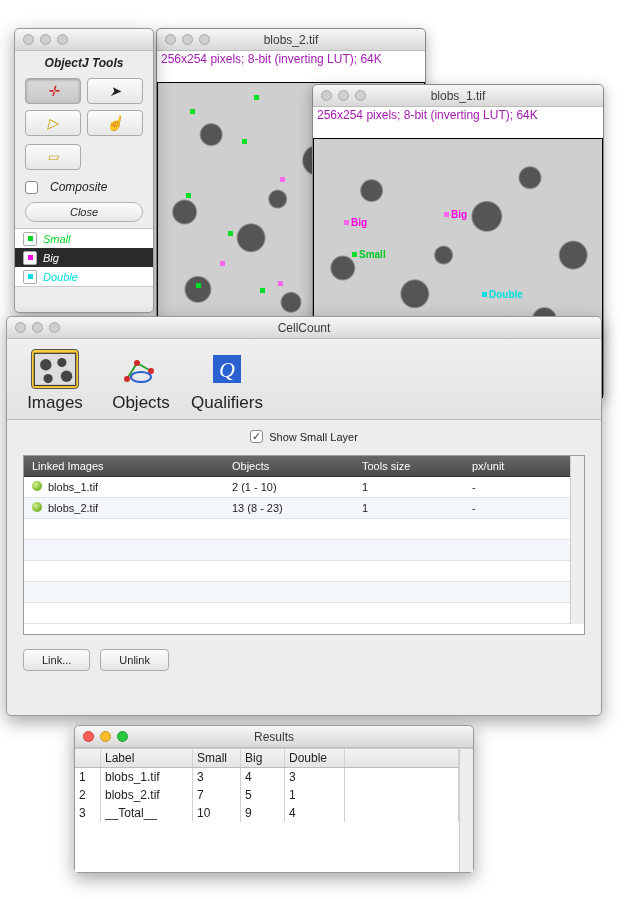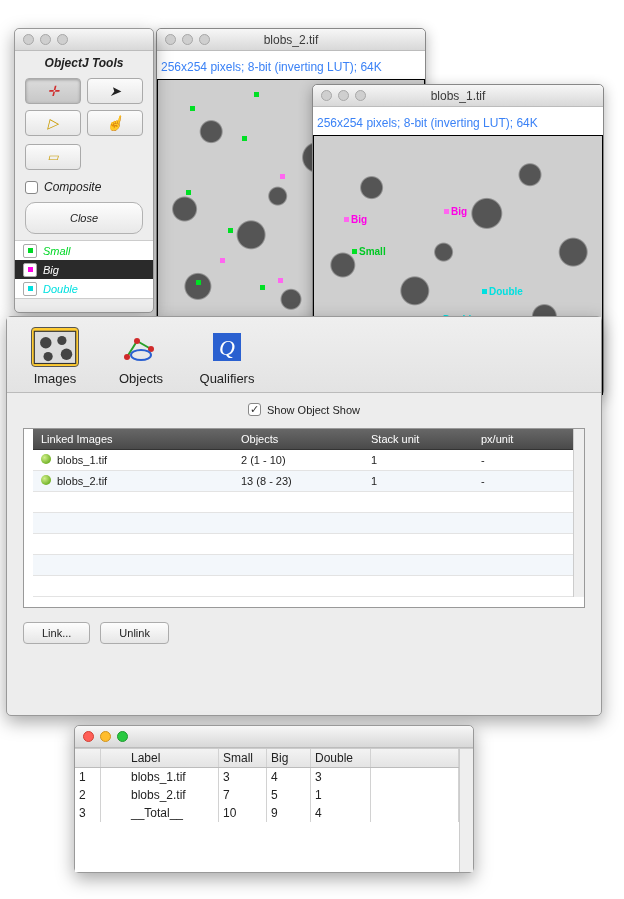--- a/index.html
+++ b/index.html
@@ -53,25 +53,25 @@
   }
   .tool-btn {
     height: 26px;
     background: linear-gradient(#fbfbfb,#e7e7e7);
     border: 1px solid #aaa; border-radius: 4px;
     display:flex; align-items:center; justify-content:center;
     font-size: 13px;
   }
   .tool-btn.selected { background: linear-gradient(#dcdcdc,#c7c7c7); box-shadow: inset 0 1px 3px rgba(0,0,0,0.3);}
   #objj .single-row { padding: 4px 10px; }
-  .chk-row { display:flex; align-items:center; gap:6px; padding:6px 10px 4px 10px; font-size:12px;}
+  .chk-row { display:flex; align-items:center; gap:12px; padding:6px 10px 4px 10px; font-size:12px;}
   .chk { width:13px; height:13px; border:1px solid #888; border-radius:3px; background:#fff; display:inline-flex; align-items:center; justify-content:center;}
   .chk.checked::after { content:"✓"; font-size:11px; color:#333; line-height:1; }
   .close-btn {
-    margin: 4px 10px 6px; height:32px;
+    margin: 4px 10px 6px; height:20px;
     background: linear-gradient(#fdfdfd,#e8e8e8);
     border:1px solid #b2b2b2; border-radius:10px;
     display:flex; align-items:center; justify-content:center;
     font-size:11px;
   }
 
   .cat-list { border-top:1px solid #ccc; border-bottom:1px solid #ccc; background:#fff; }
   .cat-row { display:flex; align-items:center; gap:6px; padding:3px 8px; height:19px;}
   .cat-row.selected { background:#2a2a2a; color:#fff; }
   .cat-swatch { width:14px; height:14px; border:1px solid #aaa; border-radius:2px; background:#fff; display:flex; align-items:center; justify-content:center; }
@@ -80,21 +80,21 @@
 
   
   .img-window {
     position:absolute;
     background:#fff;
     border:1px solid #888;
     border-radius:5px;
     box-shadow: 0 4px 14px rgba(0,0,0,0.3);
   }
   .img-window .titlebar { border-radius:5px 5px 0 0; }
-  .img-status { padding:1px 4px 5px; font-size:12px; color:#3b82f6; background:#fff; white-space:nowrap; overflow:hidden;margin-top:8px;}
+  .img-status { padding:1px 4px 16px; font-size:12px; color:#a21caf; background:#fff; white-space:nowrap; overflow:hidden;}
   .blob-canvas {
     position:relative; margin:0;
     background: radial-gradient(circle at 20% 20%, #555 0 10px, transparent 12px),
                 radial-gradient(circle at 60% 30%, #555 0 14px, transparent 16px),
                 radial-gradient(circle at 80% 70%, #555 0 11px, transparent 13px),
                 radial-gradient(circle at 35% 60%, #555 0 13px, transparent 15px),
                 radial-gradient(circle at 50% 85%, #555 0 9px, transparent 11px),
                 radial-gradient(circle at 15% 80%, #555 0 12px, transparent 14px),
                 radial-gradient(circle at 75% 15%, #555 0 10px, transparent 12px),
                 radial-gradient(circle at 45% 45%, #555 0 8px, transparent 10px),
@@ -115,40 +115,40 @@
     display:flex; gap:22px; padding:10px 16px 6px 16px;
     background:linear-gradient(#efefef,#e3e3e3);
     border-bottom:1px solid #bbb;
   }
   .tool-item { display:flex; flex-direction:column; align-items:center; gap:4px; width:64px;}
   .tool-item .ic {
     width:48px; height:40px; border:1px solid transparent; border-radius:4px;
     display:flex; align-items:center; justify-content:center; font-size:26px;
   }
   .tool-item.selected .ic { background:#ffcc33; border-color:#555; }
-  .tool-item .cap { font-size:13px; color:#222; }
+  .tool-item .cap { font-size:17px; color:#222; }
   #cellcount .show-row { display:flex; justify-content:center; padding:10px 0 6px; gap:6px; align-items:center;}
   .table-wrap { margin:6px 16px; border:1px solid #999; background:#fff; height:180px; overflow:hidden; position:relative;}
   .thead { display:flex; background:linear-gradient(#676767,#4a4a4a); color:#fff; font-size:11px; border-bottom:1px solid #333;}
   .thead > div, .trow > div { padding:4px 8px; }
   .col-img{width:200px;} .col-obj{width:130px;} .col-stack{width:110px;} .col-px{width:100px;}
   .trow { display:flex; font-size:11px; border-bottom:1px solid #e3e3e3; align-items:center; }
   .trow.odd{ background:#f3f7fb;}
   .trow .ico{ width:10px; height:10px; border-radius:50%; background:radial-gradient(circle at 35% 35%, #d2f08c, #4c9a00); display:inline-block; margin-right:6px;}
   .footer-btns { display:flex; gap:10px; padding:8px 16px 14px; }
   .mac-btn { height:22px; padding:0 18px; background:linear-gradient(#fdfdfd,#e6e6e6); border:1px solid #acacac; border-radius:4px; font-size:11px; display:flex; align-items:center;}
 
   
   #results { left:74px; top:725px; width:400px; height:148px; background:#f4f4f4;}
   #results .titlebar .tl-dot{ }
   #results .res-body{ background:#fff; margin:0; border-top:1px solid #ccc; height:124px; overflow:hidden; font-size:12px;}
   .res-head{ display:flex; background:linear-gradient(#f3f3f3,#e4e4e4); border-bottom:1px solid #bcbcbc;}
   .res-head>div, .res-row>div{ padding:2px 4px; border-right:1px solid #d2d2d2;}
   .res-row{ display:flex; }
-  .rc-idx{width:26px;} .rc-lab{width:92px;margin-left:26px;} .rc-s{width:48px;} .rc-b{width:44px;} .rc-d{width:60px;} .rc-rest{flex:1;}
+  .rc-idx{width:26px;} .rc-lab{width:92px;} .rc-s{width:48px;} .rc-b{width:44px;} .rc-d{width:60px;} .rc-rest{flex:1;}
 
   .scrollbar-v { width:14px; background:#eee; border-left:1px solid #ccc;}
 
   
   .glyph-target { color:#d03030; font-size:14px; }
   .glyph-cursor { font-size:14px;}
   .glyph-pointer { color:#c99b00; font-size:14px;}
   .glyph-hand { color:#c99b00; font-size:14px;}
   .glyph-sel { color:#c99b00; font-size:12px;}
 
@@ -311,20 +311,28 @@
         <span>Small</span>
       </div>
       <div class="mark big" style="left: 114px; top: 234px;">
         <span class="sq"></span>
         <span>Big</span>
       </div>
     </div>
 </div>
 
 <div class="window" id="cellcount">
+  <div class="titlebar">
+    <div class="traffic">
+      <div class="tl-dot"></div>
+      <div class="tl-dot"></div>
+      <div class="tl-dot"></div>
+    </div>
+    <div class="title-text">CellCount</div>
+  </div>
 
   <div class="toolbar">
     <div class="tool-item selected">
       <div class="ic">
         <svg viewBox="0 0 40 32">
             <rect x="2" y="2" width="36" height="28" fill="#ddd" stroke="#333"></rect>
             <circle cx="12" cy="12" r="5" fill="#444"></circle>
             <circle cx="26" cy="10" r="4" fill="#444"></circle>
             <circle cx="30" cy="22" r="5" fill="#444"></circle>
             <circle cx="14" cy="24" r="4" fill="#444"></circle>
@@ -350,30 +358,30 @@
             <rect x="6" y="2" width="28" height="28" fill="#2a60d0"></rect>
             <text x="20" y="24" text-anchor="middle" font-size="22" font-style="italic" fill="#fff" font-family="serif">Q</text>
           </svg>
       </div>
       <div class="cap">Qualifiers</div>
     </div>
   </div>
 
   <div class="show-row">
     <span class="chk checked"></span>
-    <span>Show Object Show</span>
+    <span>Show Small Layer</span>
   </div>
 
   <div class="table-wrap">
     <div style="display:flex;">
-      <div style="flex:1;padding-left:9px;">
+      <div style="flex:1;">
         <div class="thead">
           <div class="col-img">Linked Images</div>
           <div class="col-obj">Objects</div>
-          <div class="col-stack">Stack unit</div>
+          <div class="col-stack">Tools size</div>
           <div class="col-px">px/unit</div>
         </div>
         <div id="cc-rows">
             <div class="trow">
               <div class="col-img"><span class="ico"></span><span>blobs_1.tif</span></div>
               <div class="col-obj">2 (1 - 10)</div>
               <div class="col-stack">1</div>
               <div class="col-px">-</div>
             </div>
             <div class="trow odd">
@@ -428,20 +436,21 @@
   </div>
 </div>
 
 <div class="window" id="results">
   <div class="titlebar">
     <div class="traffic">
       <div class="tl-dot red"></div>
       <div class="tl-dot yellow"></div>
       <div class="tl-dot green"></div>
     </div>
+    <div class="title-text">Results</div>
   </div>
   <div class="res-body">
     <div style="display:flex; height:100%;">
       <div style="flex:1;">
         <div class="res-head">
           <div class="rc-idx"></div>
           <div class="rc-lab">Label</div>
           <div class="rc-s">Small</div>
           <div class="rc-b">Big</div>
           <div class="rc-d">Double</div>

